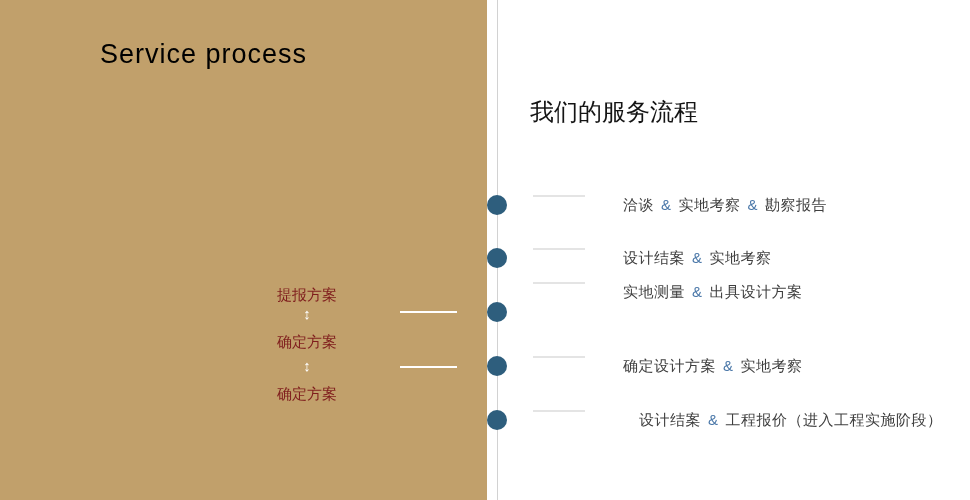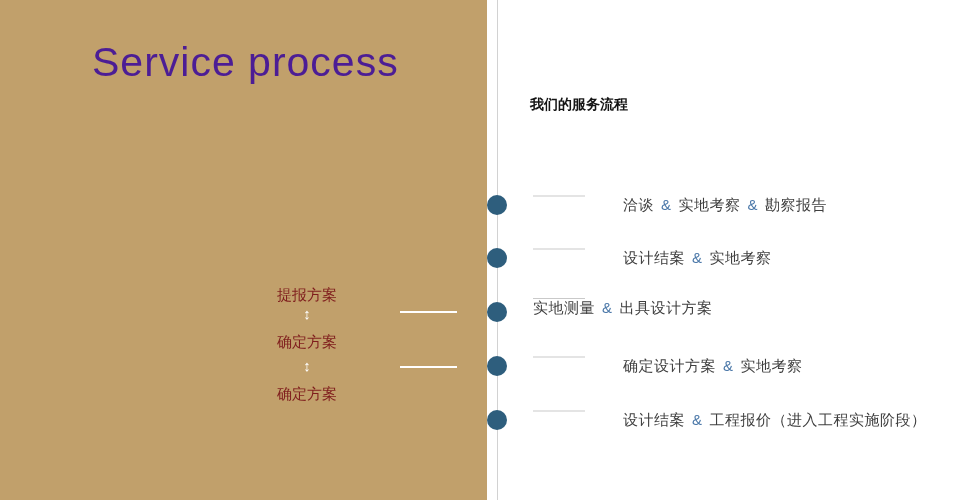--- a/index.html
+++ b/index.html
@@ -9,25 +9,25 @@
     --text:#3f3f3f;
     --line-gray:#c9c9c9;
   }
   html,body{margin:0;padding:0;background:#ffffff;}
   .page{
     position:relative;width:970px;height:500px;background:#ffffff;
     font-family:"Liberation Sans","DejaVu Sans",sans-serif;overflow:hidden;
   }
   .left-panel{position:absolute;left:0;top:0;width:487px;height:500px;background:var(--gold);}
   .title{
-    position:absolute;left:92px;top:38px;font-size:41px;line-height:1.2;
-    color:#4c1d95;font-weight:300;letter-spacing:1px;
+    position:absolute;left:100px;top:38px;font-size:27px;line-height:1.2;
+    color:#000000;font-weight:300;letter-spacing:1px;
   }
   .vline{position:absolute;left:497px;top:0;width:1px;height:500px;background:#d2d2d2;}
-  .heading{position:absolute;left:530px;top:96px;font-size:14px;font-weight:bold;color:#141414;}
+  .heading{position:absolute;left:530px;top:96px;font-size:24px;font-weight:normal;color:#141414;}
   .white-line{position:absolute;left:400px;width:57px;height:2px;background:#ffffff;}
   .l1{top:311px;}
   .l2{top:366px;}
   .plan-step{
     position:absolute;left:227px;width:160px;height:22px;line-height:22px;
     text-align:center;color:#7f1d1d;font-size:15px;
   }
   .plan-arrow{
     position:absolute;left:227px;width:160px;height:20px;line-height:20px;
     text-align:center;color:#ffffff;font-size:15px;font-weight:bold;
@@ -64,29 +64,29 @@
   <div class="heading">我们的服务流程</div>
   <div id="timeline-rows">
       <div class="timeline-row" style="top: 205px;">
         <span class="dash"></span>
         <span class="row-text"><span>洽谈</span><span class="amp">&amp;</span><span>实地考察</span><span class="amp">&amp;</span><span>勘察报告</span></span>
       </div>
       <div class="timeline-row" style="top: 258px;">
         <span class="dash"></span>
         <span class="row-text"><span>设计结案</span><span class="amp">&amp;</span><span>实地考察</span></span>
       </div>
-      <div class="timeline-row" style="top: 308px; flex-direction: column;">
+      <div class="timeline-row" style="top: 292px;">
         <span class="dash"></span>
         <span class="row-text"><span>实地测量</span><span class="amp">&amp;</span><span>出具设计方案</span></span>
       </div>
       <div class="timeline-row" style="top: 366px;">
         <span class="dash"></span>
         <span class="row-text"><span>确定设计方案</span><span class="amp">&amp;</span><span>实地考察</span></span>
       </div>
-      <div class="timeline-row" style="top: 420px;">
+      <div class="timeline-row" style="top: 420px; gap: 16px;">
         <span class="dash"></span>
         <span class="row-text"><span>设计结案</span><span class="amp">&amp;</span><span>工程报价（进入工程实施阶段）</span></span>
       </div>
     </div>
   <div id="timeline-dots">
       <div class="dot" style="top: 195px;"></div>
       <div class="dot" style="top: 248px;"></div>
       <div class="dot" style="top: 302px;"></div>
       <div class="dot" style="top: 356px;"></div>
       <div class="dot" style="top: 410px;"></div>

